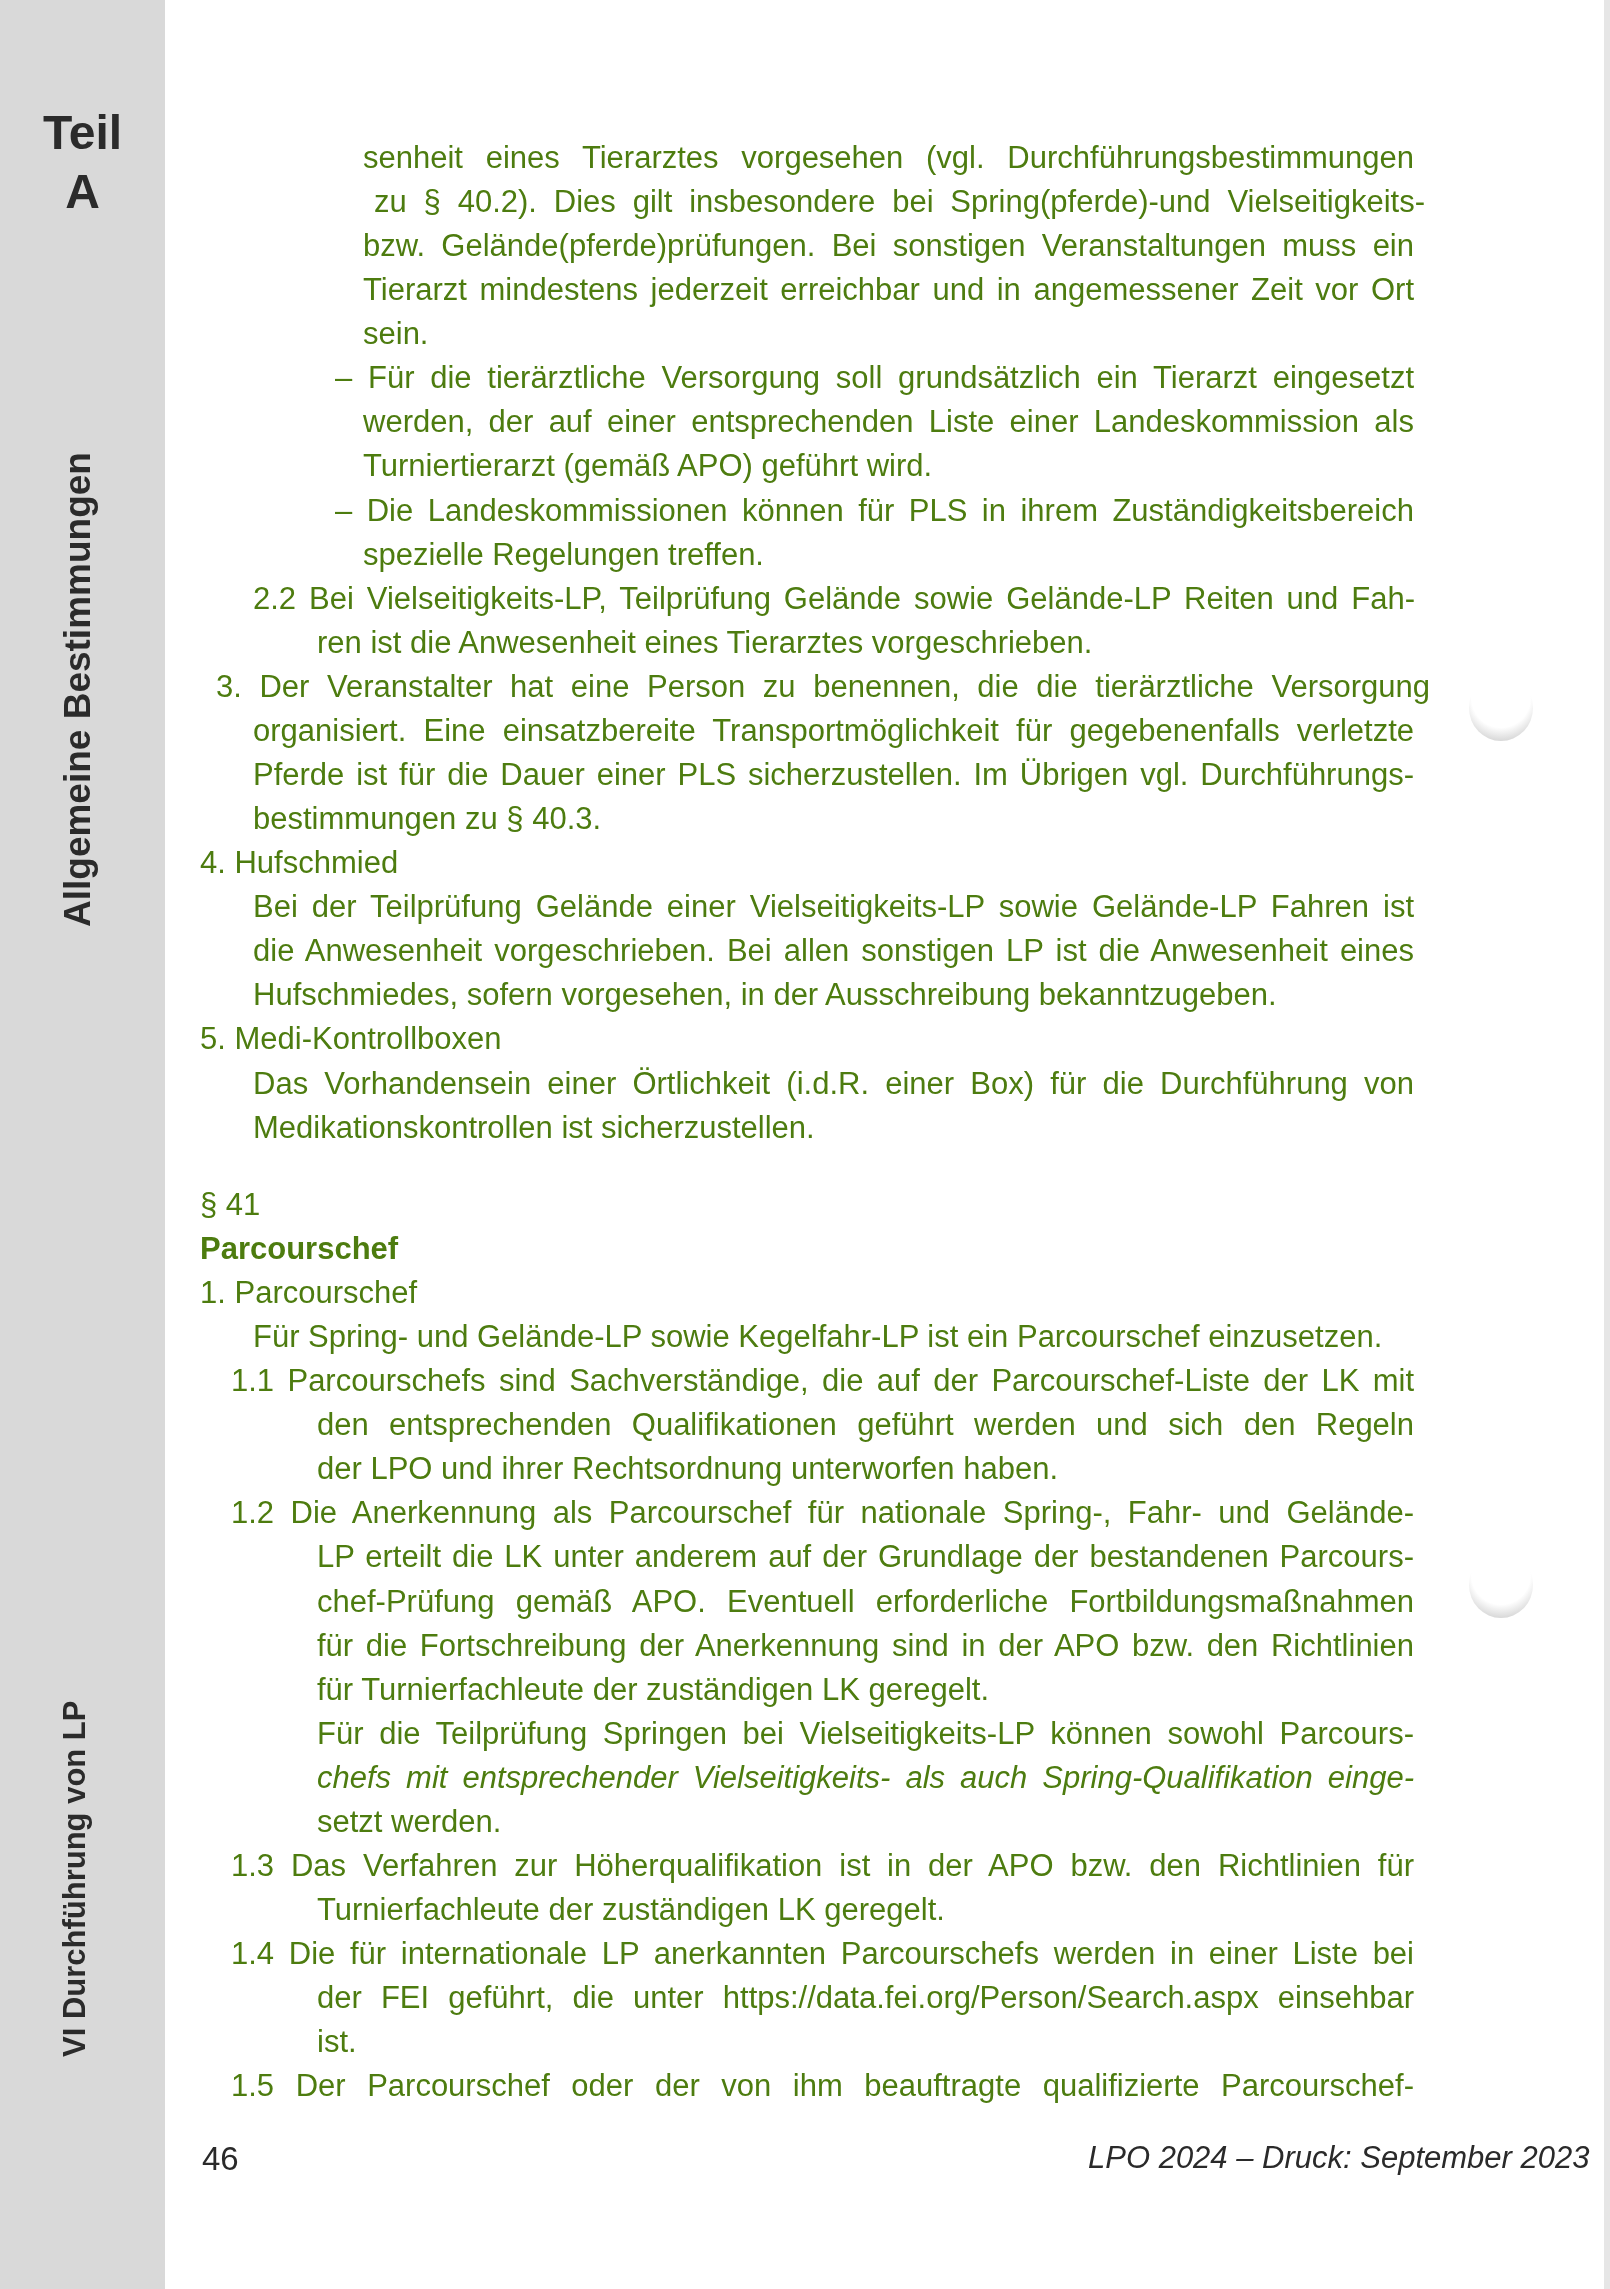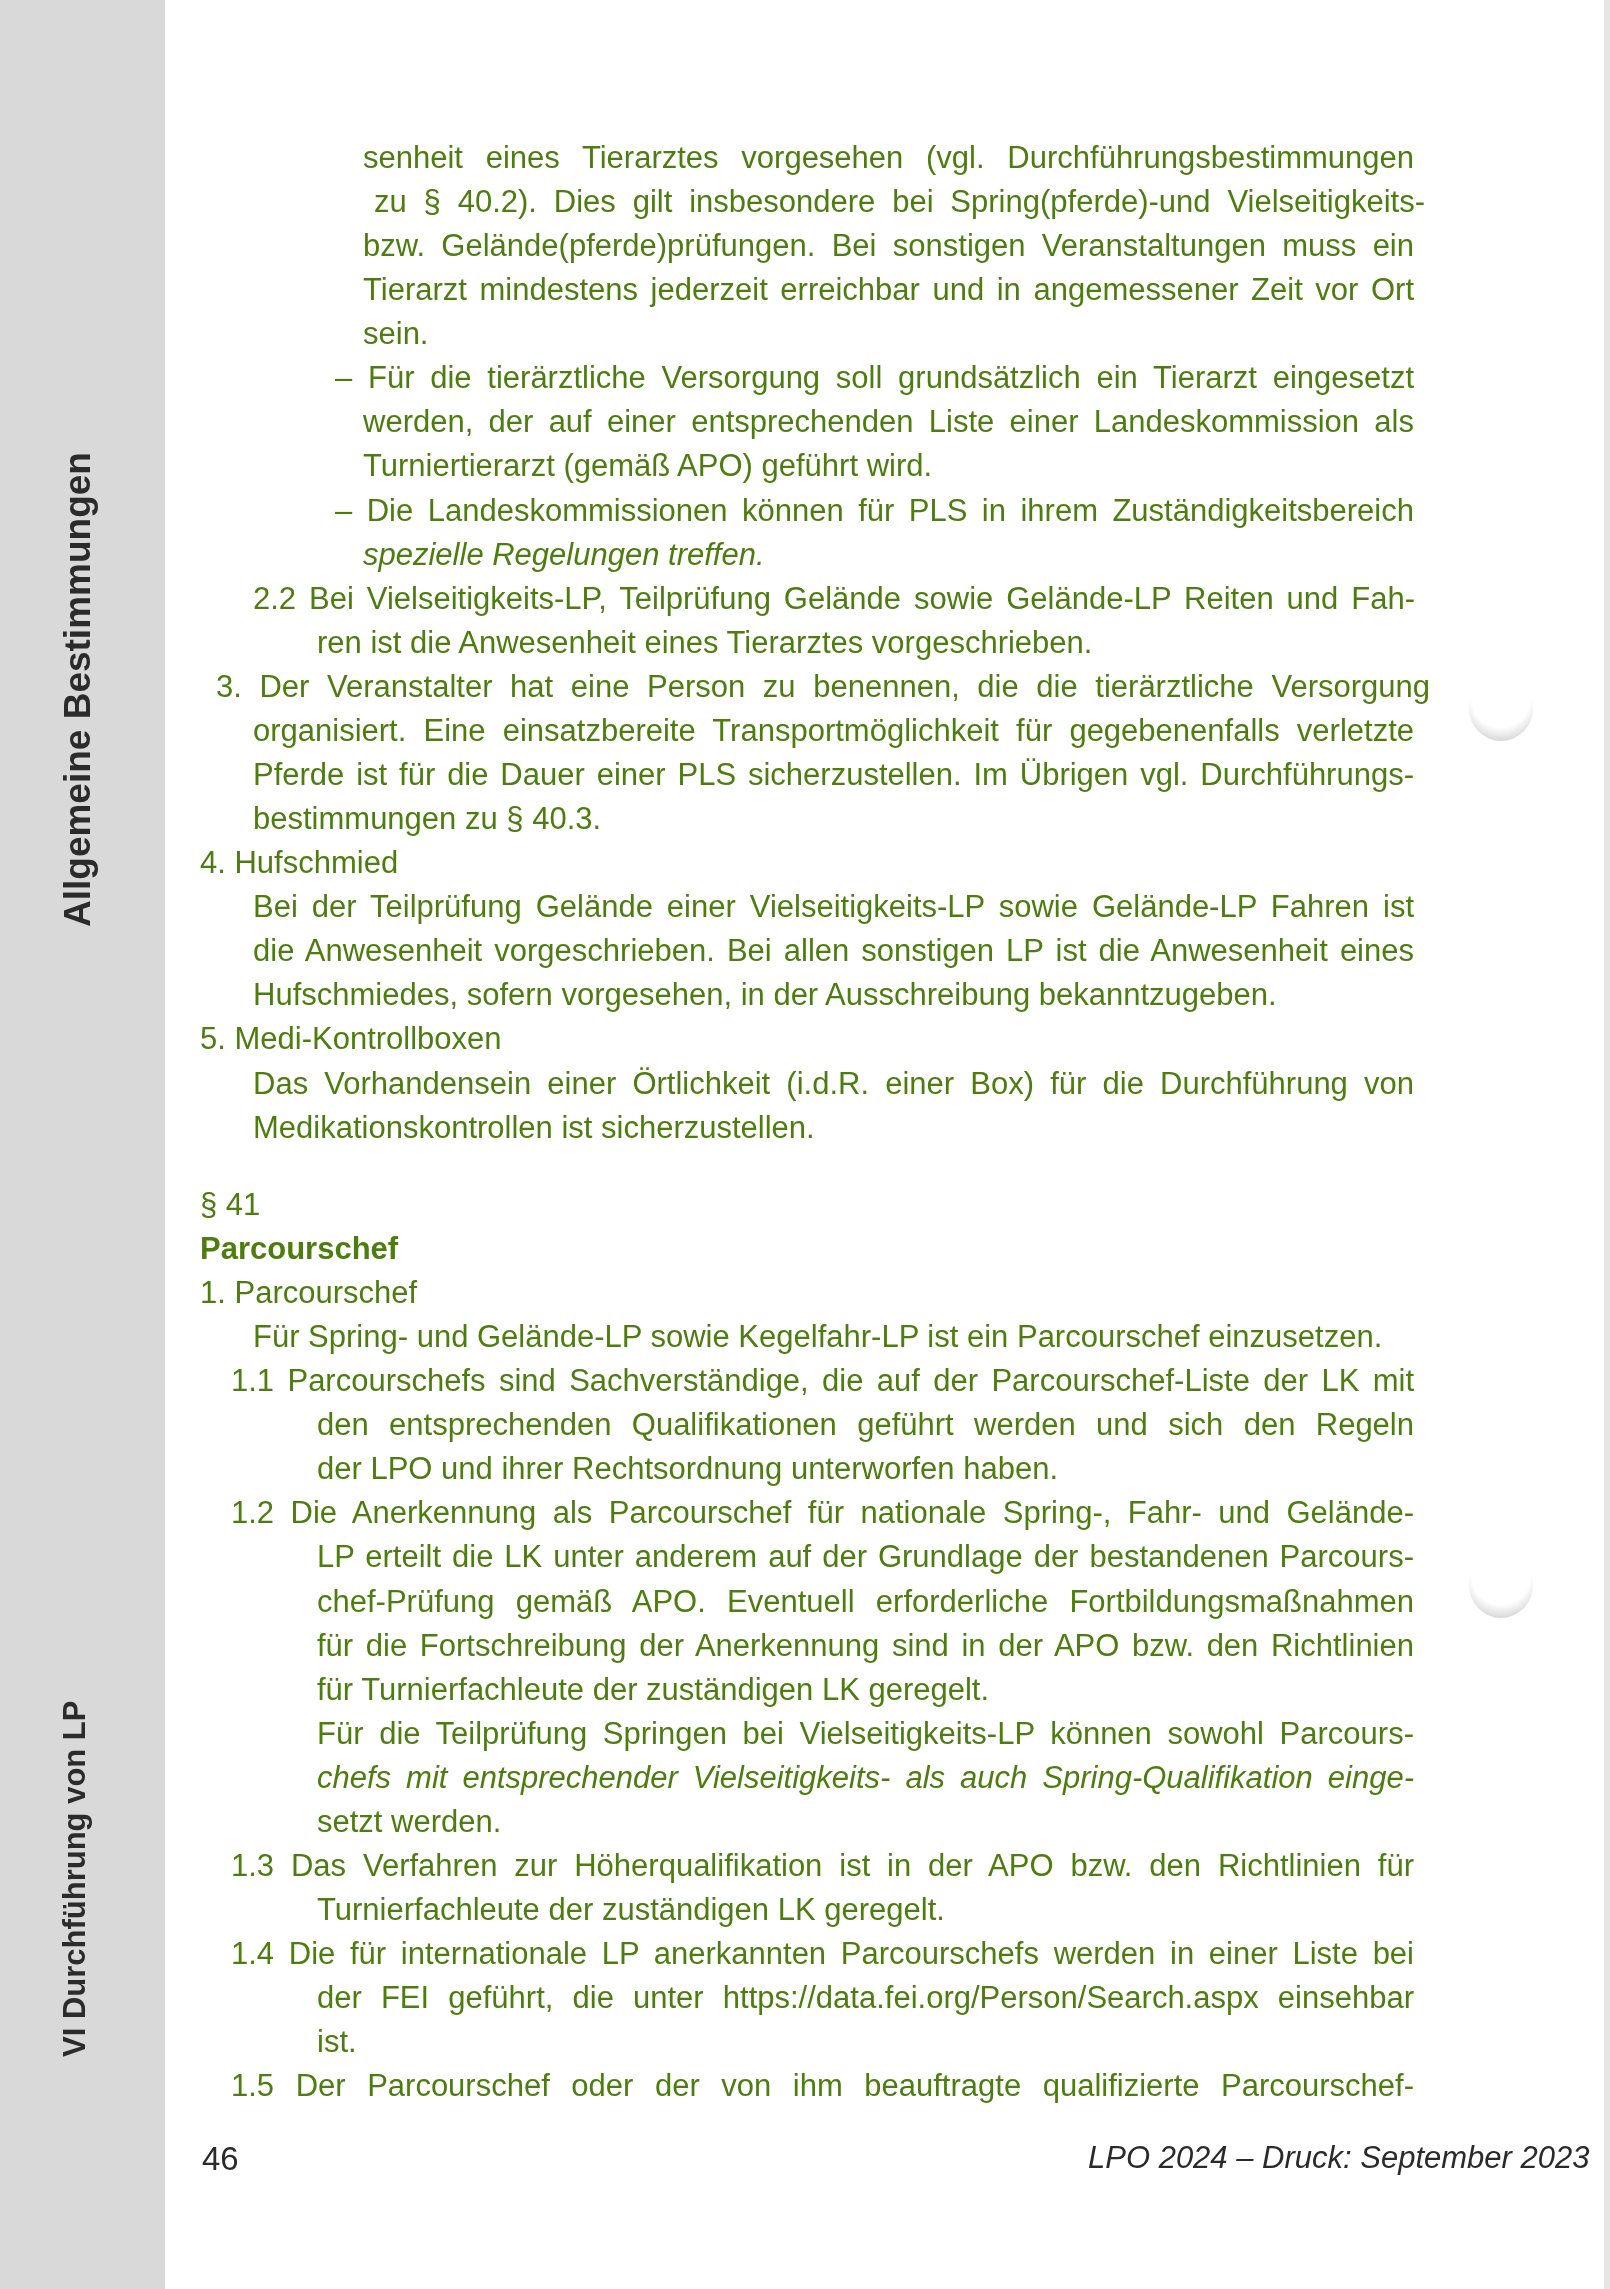--- a/index.html
+++ b/index.html
@@ -19,39 +19,43 @@
   .ln { position:absolute; white-space:nowrap; font-size:31px; line-height:44px; color:#4d7c0f; }
   .just { text-align:justify; text-align-last:justify; }
   .b { font-weight:bold; }
   .footer-page { position:absolute; left:202px; top:2140px; font-size:33px; }
   .footer-right { position:absolute; left:1088px; top:2140px; font-size:31px; font-style:italic; }
 </style>
 </head>
 <body>
 
 <div class="sidebar">
+  <div class="teil">
+    <div>Teil</div>
+    <div>A</div>
+  </div>
   <div class="vert v1">Allgemeine Bestimmungen</div>
   <div class="vert v2">VI Durchführung von LP</div>
 </div>
 
 <div class="edge"></div>
 <div class="hole" style="left:1469px;top:675px;"></div>
 <div class="hole" style="left:1469px;top:1552px;"></div>
 
 <div class="content" id="content">
     <div class="ln just" style="left: 363px; top: 136px; width: 1051px;">senheit eines Tierarztes vorgesehen (vgl. Durchführungsbestimmungen</div>
     <div class="ln just" style="left: 363px; top: 180px; width: 1051px; margin-left: 11px;">zu § 40.2). Dies gilt insbesondere bei Spring(pferde)-und Vielseitigkeits-</div>
     <div class="ln just" style="left: 363px; top: 224px; width: 1051px;">bzw. Gelände(pferde)prüfungen. Bei sonstigen Veranstaltungen muss ein</div>
     <div class="ln just" style="left: 363px; top: 268px; width: 1051px;">Tierarzt mindestens jederzeit erreichbar und in angemessener Zeit vor Ort</div>
     <div class="ln" style="left: 363px; top: 312px; width: 275px;">sein.</div>
     <div class="ln just" style="left: 335px; top: 356px; width: 1079px;">– Für die tierärztliche Versorgung soll grundsätzlich ein Tierarzt eingesetzt</div>
     <div class="ln just" style="left: 363px; top: 400px; width: 1051px;">werden, der auf einer entsprechenden Liste einer Landeskommission als</div>
     <div class="ln" style="left: 363px; top: 444px; width: 735px;">Turniertierarzt (gemäß APO) geführt wird.</div>
     <div class="ln just" style="left: 335px; top: 489px; width: 1079px;">– Die Landeskommissionen können für PLS in ihrem Zuständigkeitsbereich</div>
-    <div class="ln" style="left: 363px; top: 533px; width: 551px; font-style: italic;">spezielle Regelungen treffen.</div>
+    <div class="ln" style="left: 363px; top: 533px; width: 551px;">spezielle Regelungen treffen.</div>
     <div class="ln just" style="left: 253px; top: 577px; width: 1162px;">2.2 Bei Vielseitigkeits-LP, Teilprüfung Gelände sowie Gelände-LP Reiten und Fah-</div>
     <div class="ln" style="left: 317px; top: 621px; width: 826px;">ren ist die Anwesenheit eines Tierarztes vorgeschrieben.</div>
     <div class="ln just" style="left: 216px; top: 665px; width: 1214px;">3.  Der Veranstalter hat eine Person zu benennen, die die tierärztliche Versorgung</div>
     <div class="ln just" style="left: 253px; top: 709px; width: 1161px;">organisiert. Eine einsatzbereite Transportmöglichkeit für gegebenenfalls verletzte</div>
     <div class="ln just" style="left: 253px; top: 753px; width: 1161px;">Pferde ist für die Dauer einer PLS sicherzustellen. Im Übrigen vgl. Durchführungs-</div>
     <div class="ln" style="left: 253px; top: 797px; width: 551px;">bestimmungen zu § 40.3.</div>
     <div class="ln" style="left: 200px; top: 841px; width: 551px;">4.  Hufschmied</div>
     <div class="ln just" style="left: 253px; top: 885px; width: 1161px;">Bei der Teilprüfung Gelände einer Vielseitigkeits-LP sowie Gelände-LP Fahren ist</div>
     <div class="ln just" style="left: 253px; top: 929px; width: 1161px;">die Anwesenheit vorgeschrieben. Bei allen sonstigen LP ist die Anwesenheit eines</div>
     <div class="ln" style="left: 253px; top: 973px; width: 1102px;">Hufschmiedes, sofern vorgesehen, in der Ausschreibung bekanntzugeben.</div>

